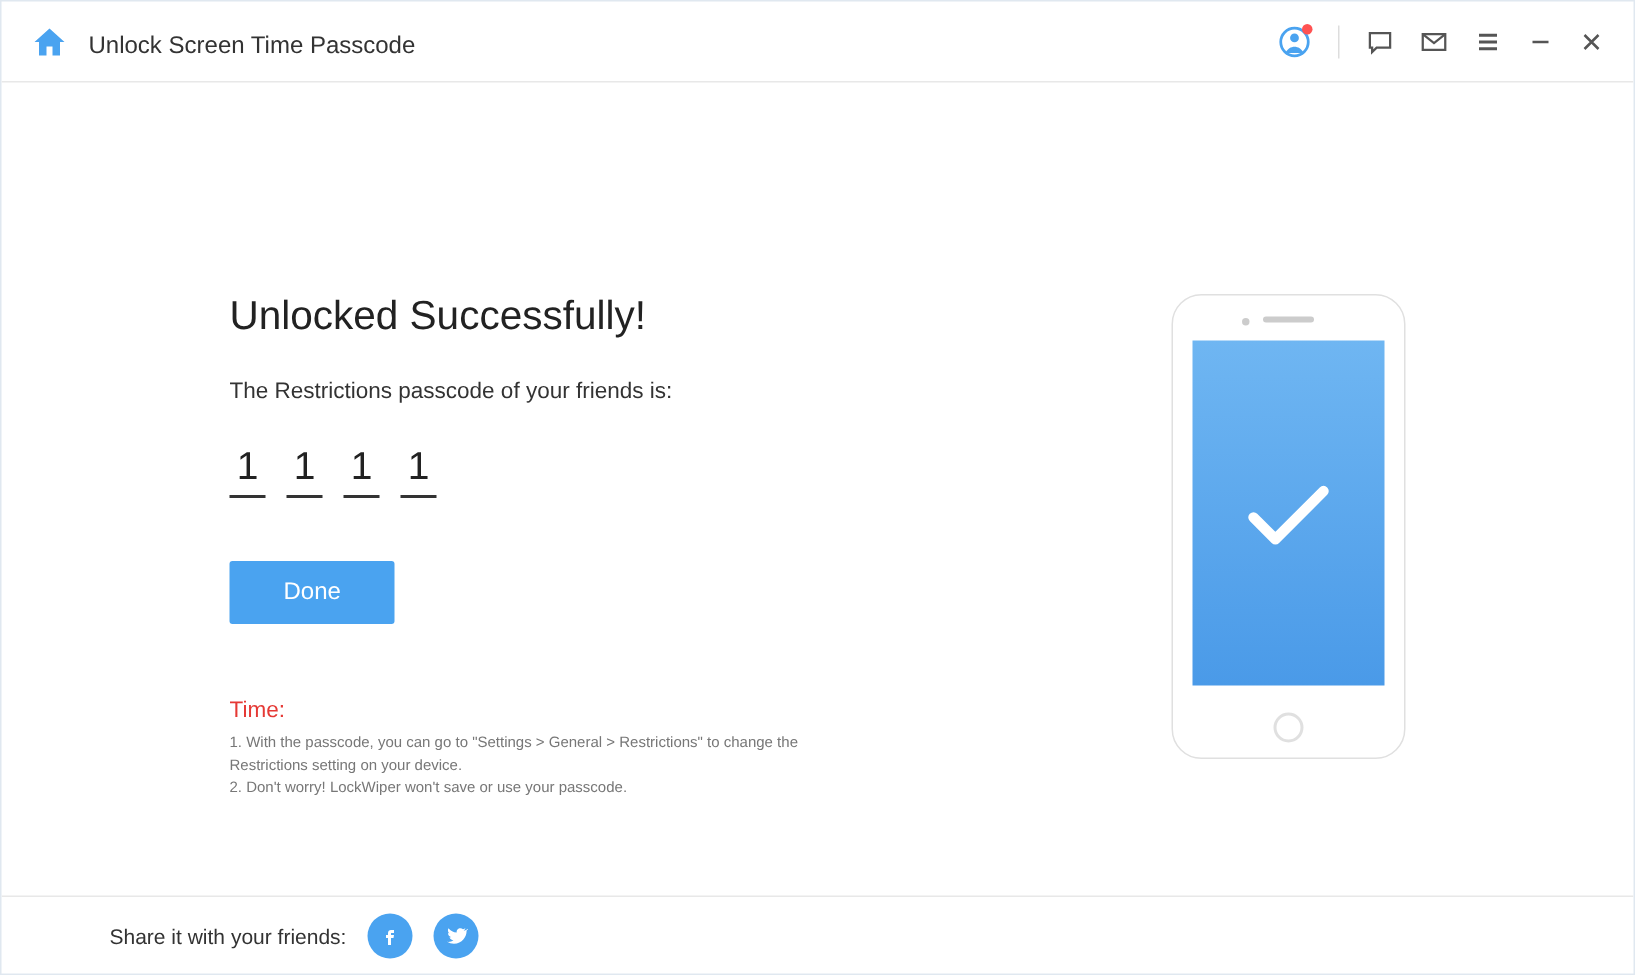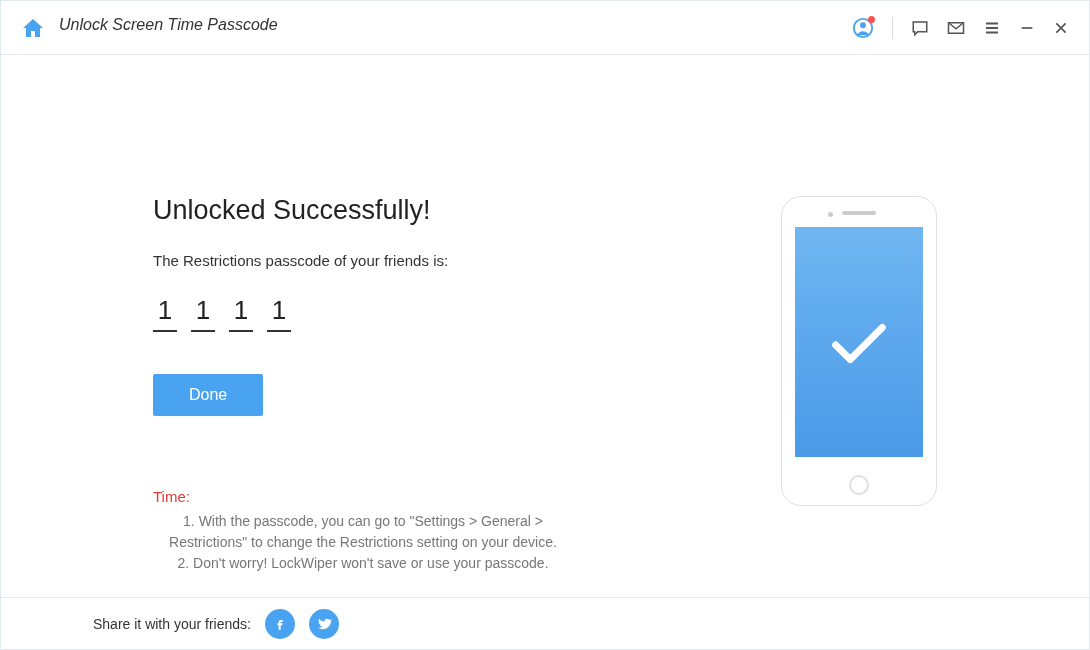--- a/index.html
+++ b/index.html
@@ -12,21 +12,21 @@
     border: 1px solid #e0e8f0;
   }
   .titlebar {
     height: 54px;
     display: flex;
     align-items: center;
     justify-content: space-between;
     padding: 0 20px;
     border-bottom: 1px solid #e8e8e8;
   }
-  .titlebar-left { display: flex; align-items: flex-start; gap: 14px; font-style: italic; }
+  .titlebar-left { display: flex; align-items: flex-end; gap: 14px; }
   .titlebar-title { font-size: 16px; color: #333; }
   .titlebar-right { display: flex; align-items: center; gap: 18px; }
   .titlebar-right .sep { width: 1px; height: 22px; background: #ddd; }
   .icon-btn { cursor: pointer; display: flex; align-items: center; justify-content: center; color: #666; }
   .home-icon { color: #4aa3f0; }
   .user-icon-wrap { position: relative; }
   .user-dot { position: absolute; top: -1px; right: -1px; width: 7px; height: 7px; background: #ff5252; border-radius: 50%; }
 
   .content {
     display: flex;
@@ -57,24 +57,24 @@
     padding-bottom: 4px;
   }
   .done-btn {
     background: #4aa3f0;
     color: #fff;
     border: none;
     font-size: 16px;
     padding: 12px 36px;
     cursor: pointer;
     border-radius: 2px;
-    margin-bottom: 72px;
+    margin-bottom: 49px;
   }
   .note-label { color: #e53935; font-size: 15px; margin-bottom: 6px; }
-  .note-item { color: #777; font-size: 14px; line-height: 1.5; max-width: 420px; text-align: center; }
+  .note-item { color: #777; font-size: 10px; line-height: 1.5; max-width: 420px; }
 
   .phone {
     width: 156px;
     height: 310px;
     border: 1px solid #e0e0e0;
     border-radius: 20px;
     background: #fff;
     position: relative;
     display: flex;
     flex-direction: column;
@@ -92,21 +92,21 @@
     align-items: center;
     justify-content: center;
   }
   .phone-home { width: 20px; height: 20px; border: 2px solid #e0e0e0; border-radius: 50%; position: absolute; bottom: 10px; }
 
   .footer {
     height: 53px;
     border-top: 1px solid #e8e8e8;
     display: flex;
     align-items: center;
-    padding-left: 92px;
+    padding-left: 72px;
     gap: 14px;
   }
   .footer-text { font-size: 14px; color: #333; font-weight: 500; }
   .social-btn {
     width: 30px; height: 30px; border-radius: 50%;
     background: #4aa3f0; display: flex; align-items: center; justify-content: center;
     cursor: pointer; color: #fff;
   }
 </style>
 </head>

